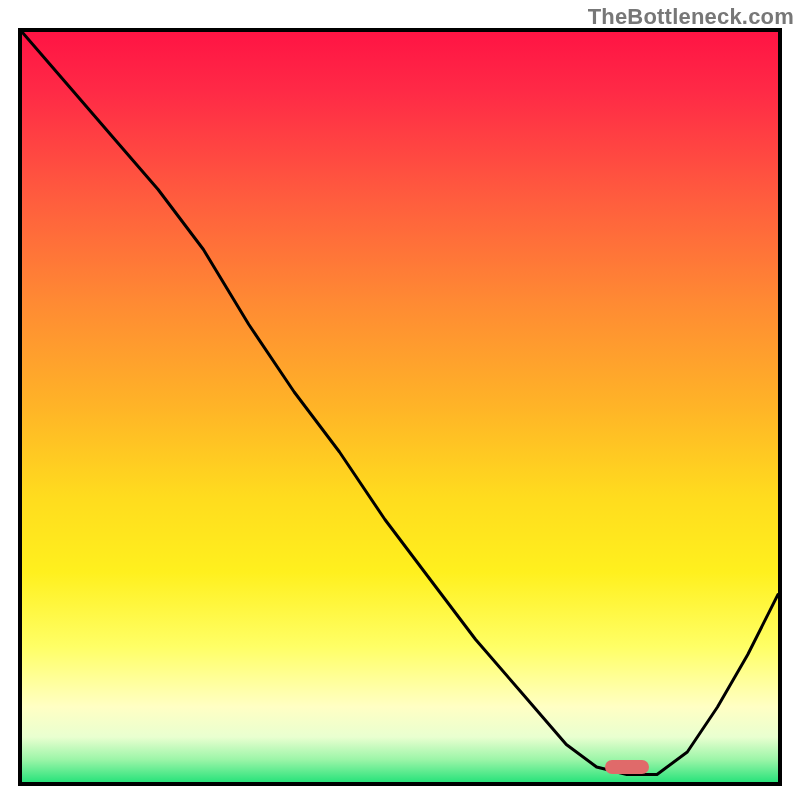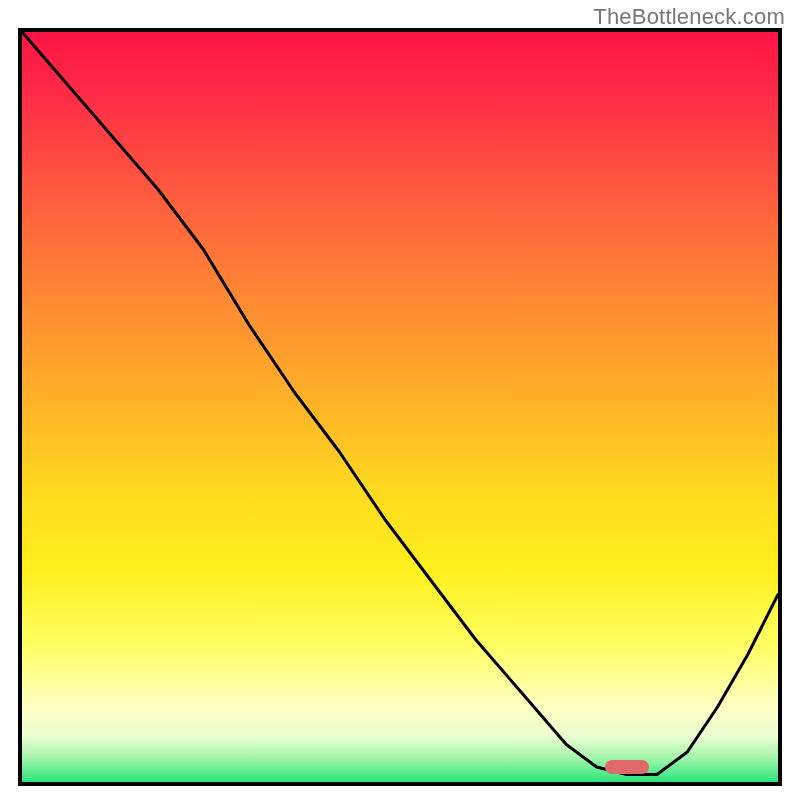--- a/index.html
+++ b/index.html
@@ -1,17 +1,17 @@
 <!DOCTYPE html>
 <html><head>
 <meta charset="utf-8">
 <style>
   html,body{margin:0;padding:0;width:800px;height:800px;background:#fff;font-family:Arial,Helvetica,sans-serif}
   .wrap{position:relative;width:800px;height:800px}
-  .watermark{position:absolute;top:4px;right:15px;font-size:22px;font-weight:400;color:#777;letter-spacing:.2px}
+  .watermark{position:absolute;top:4px;right:6px;font-size:22px;font-weight:700;color:#777;letter-spacing:.2px}
   .plot{position:absolute;left:18px;top:28px;width:764px;height:758px;border:4px solid #000;box-sizing:border-box}
   
   .grad{position:absolute;inset:0;background:linear-gradient(to bottom,
       #ff1444 0%,
       #ff2a46 8%,
       #ff5c3e 22%,
       #ff8a33 36%,
       #ffb427 50%,
       #ffdc1e 62%,
       #fff01e 72%,

